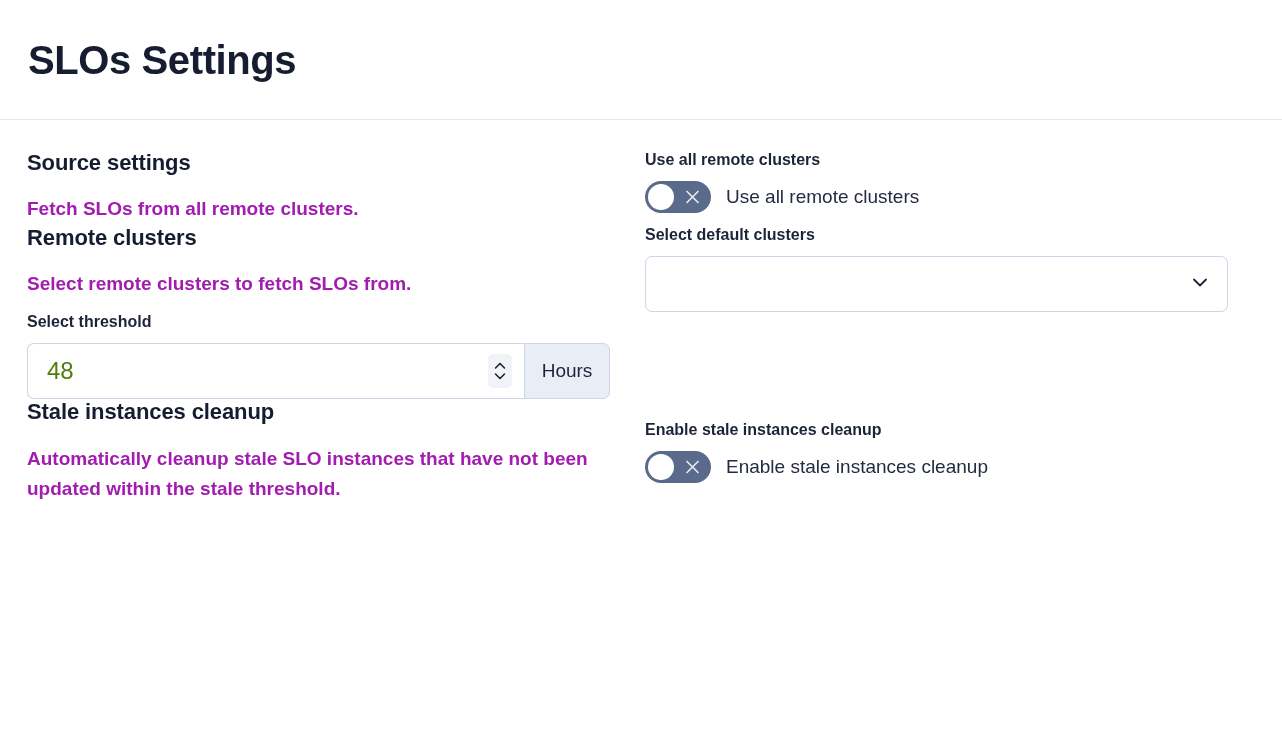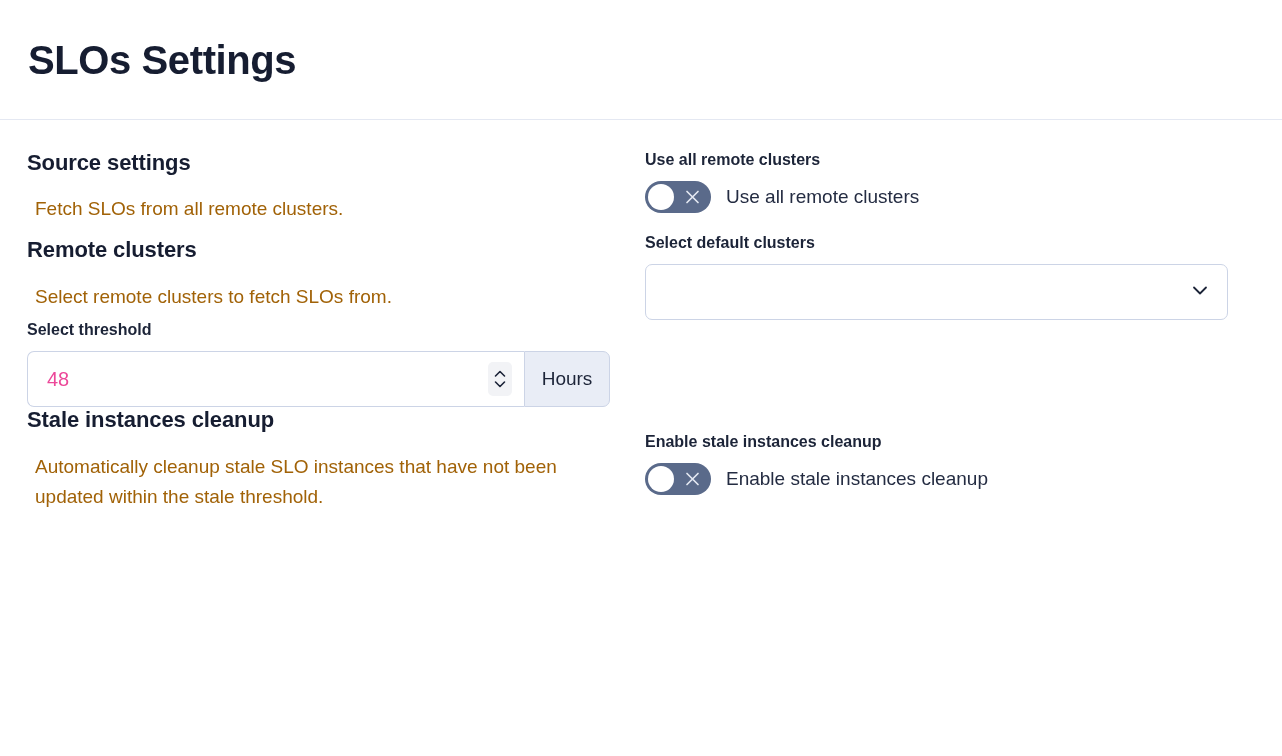--- a/index.html
+++ b/index.html
@@ -63,24 +63,24 @@
   .setting-heading {
     font-size: 22px;
     font-weight: 700;
     color: #161d31;
     margin: 0 0 18px 0;
     line-height: 1.2;
     letter-spacing: -0.1px;
   }
   .setting-text {
     font-size: 19px;
-    font-weight: 400;
-    color: #a16207;
+    font-weight: 700;
+    color: #a21caf;
     line-height: 1.6;
-    margin: 8px;
+    margin: 0;
     max-width: 585px;
   }
 
   
   .field-label {
     font-size: 16px;
     font-weight: 700;
     color: #1c2438;
     line-height: 1.2;
     display: block;
@@ -163,22 +163,22 @@
     border: 1px solid #ccd4e6;
     border-right: none;
     border-radius: 7px 0 0 7px;
     background: #ffffff;
     display: flex;
     align-items: center;
     padding: 0 8px 0 19px;
   }
   .number-value {
     flex: 1 1 auto;
-    font-size: 20px;
-    color: #ec4899;
+    font-size: 24px;
+    color: #4d7c0f;
     line-height: 1.2;
     border: none;
     outline: none;
     background: transparent;
     font-family: "Liberation Sans", sans-serif;
     padding: 0;
     width: 100%;
   }
   .spinner {
     flex: 0 0 auto;
@@ -202,21 +202,21 @@
     background: #e9edf6;
     display: flex;
     align-items: center;
     justify-content: center;
     font-size: 19px;
     color: #1c2438;
   }
 
   
   .block-src     { margin-bottom: 0; }
-  .block-remote  { margin-top: 48px; align-items: flex-end; }
+  .block-remote  { margin-top: 48px; }
   .block-stale   { margin-top: 78px; }
   .block-cleanup { margin-top: 57px; align-items: center; }
 </style>
 </head>
 <body>
 
 <div class="page">
 
   <div class="page-header">
     <h1 class="page-title">SLOs Settings</h1>

